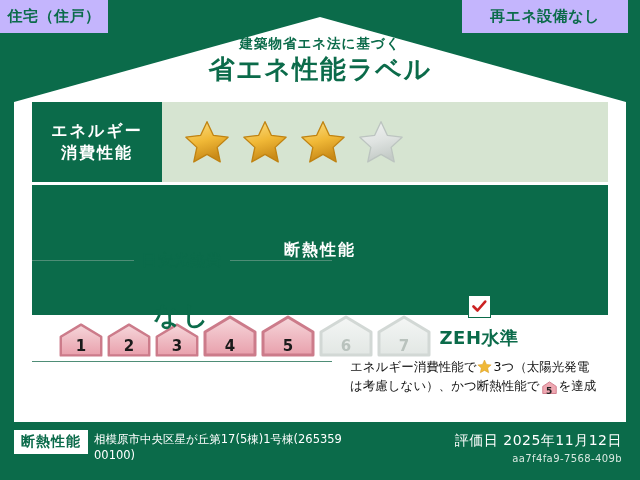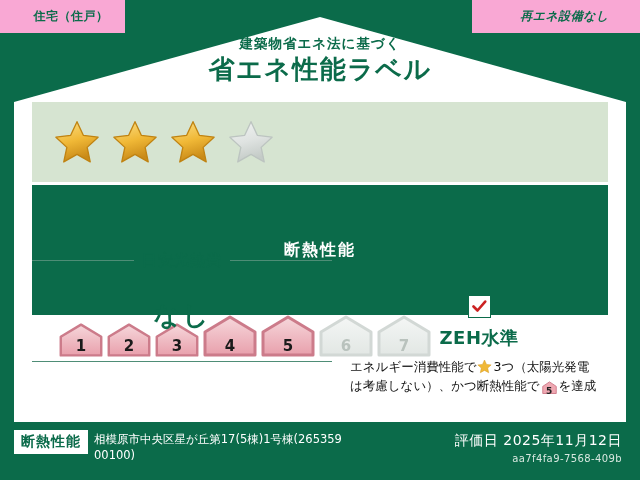--- a/index.html
+++ b/index.html
@@ -16,41 +16,39 @@
     width: 640px;
     height: 480px;
     background: #0b6b4a;
     overflow: hidden;
   }
 
   
   .corner-badge {
     position: absolute;
     top: 0;
-    background: #f9a8d4;
-    color: #0b6b4a;
-    font-weight: bold;
-    font-size: 12px;
+    background: #c4b5fd;
+    color: #0b6b4a;
+    font-weight: bold;
+    font-size: 15px;
     letter-spacing: 0.5px;
     display: flex;
     align-items: center;
     justify-content: center;
     z-index: 6;
-    padding-left: 17px;
   }
   #badge-housing {
     left: 0;
     width: 108px;
     height: 33px;
   }
   #badge-renewable {
-    right: 0;
-    width: 151px;
+    right: 12px;
+    width: 166px;
     height: 33px;
-    font-style: italic;
   }
 
   
   #title-block {
     position: absolute;
     top: 36px;
     left: 0;
     width: 640px;
     text-align: center;
     z-index: 5;
@@ -320,20 +318,24 @@
   <div class="corner-badge" id="badge-renewable">再エネ設備なし</div>
 
   <div id="title-block">
     <div id="title-sub">建築物省エネ法に基づく</div>
     <div id="title-main">省エネ性能ラベル</div>
   </div>
 
   <div id="card-inner">
 
     <div class="perf-row" id="row-energy">
+      <div class="perf-tag">
+        <span>エネルギー</span>
+        <span>消費性能</span>
+      </div>
       <div class="perf-body" id="star-strip">
           <svg class="star" viewBox="0 0 24 24">
             <defs>
               <linearGradient id="sg0" x1="0" y1="0" x2="0.3" y2="1">
                 <stop offset="0%" stop-color="#fbe08a"></stop>
                 <stop offset="55%" stop-color="#f0b836"></stop>
                 <stop offset="100%" stop-color="#c98a18"></stop>
               </linearGradient>
             </defs>
             <path d="M12 1.4 L15.3 8.5 L23 9.5 L17.3 14.8 L18.9 22.4 L12 18.5 L5.1 22.4 L6.7 14.8 L1 9.5 L8.7 8.5 Z" fill="url(#sg0)" stroke="#c08312" stroke-width="0.7" stroke-linejoin="round"></path>

